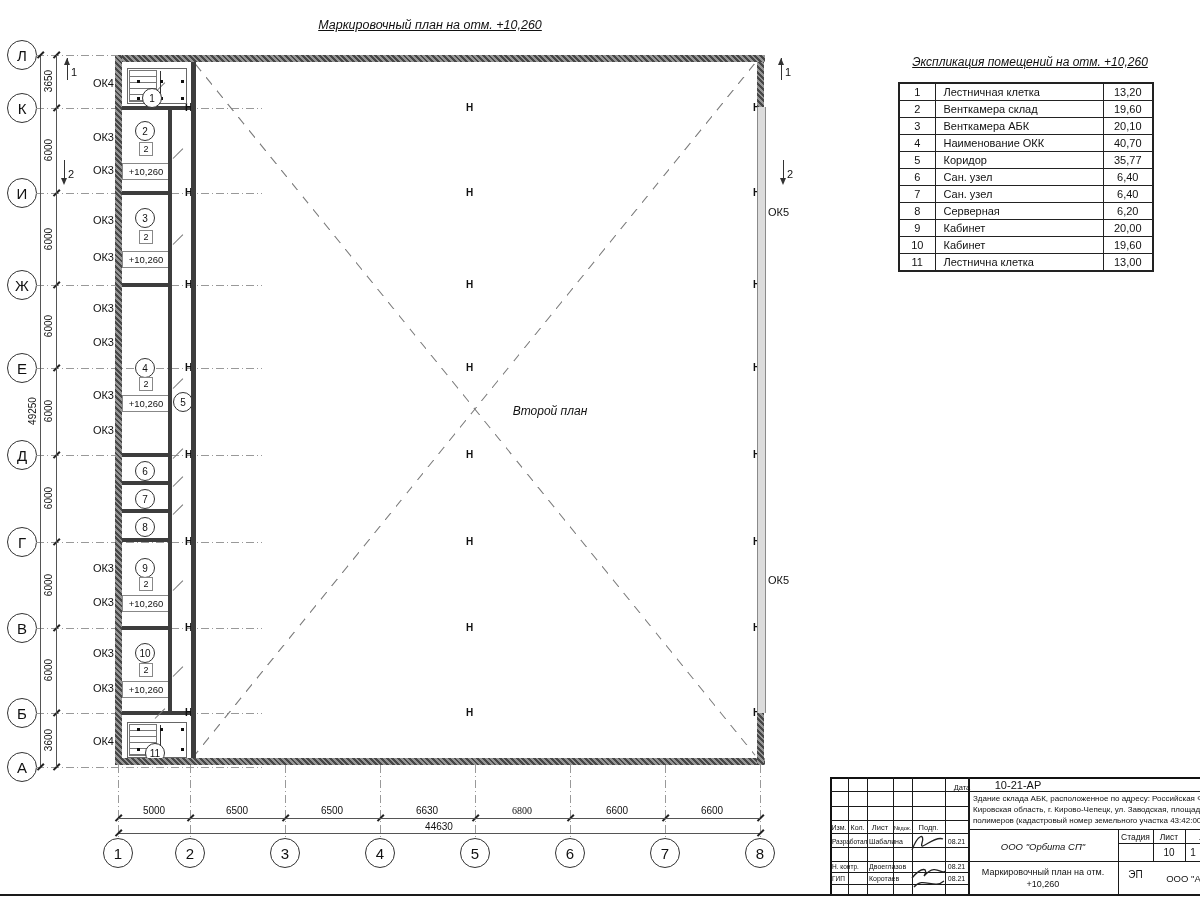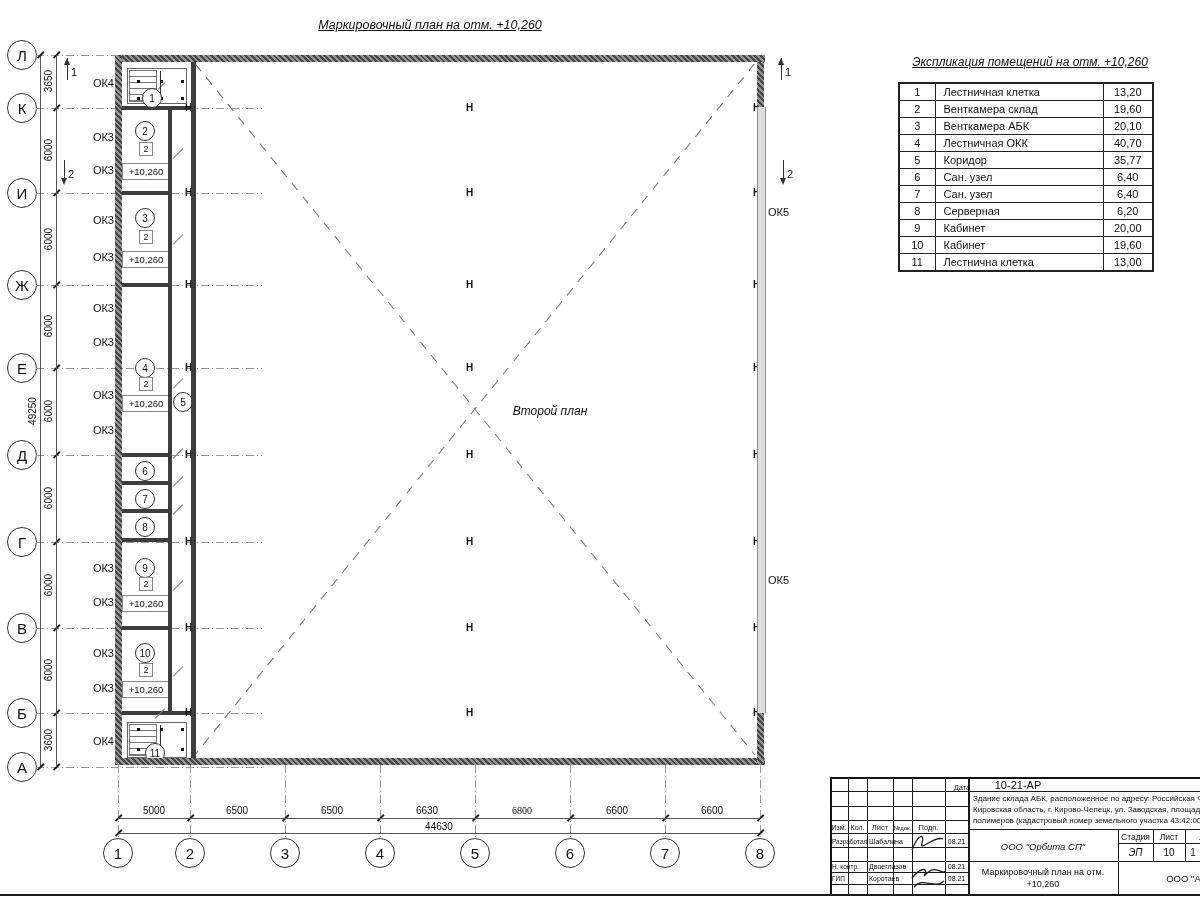--- a/index.html
+++ b/index.html
@@ -321,21 +321,21 @@
           <td class="nm">Венткамера склад</td>
           <td>19,60</td>
         </tr>
     <tr>
           <td>3</td>
           <td class="nm">Венткамера АБК</td>
           <td>20,10</td>
         </tr>
     <tr>
           <td>4</td>
-          <td class="nm">Лестничная ОКК</td>
+          <td class="nm">Наименование ОКК</td>
           <td>40,70</td>
         </tr>
     <tr>
           <td>5</td>
           <td class="nm">Коридор</td>
           <td>35,77</td>
         </tr>
     <tr>
           <td>6</td>
           <td class="nm">Сан. узел</td>
@@ -415,21 +415,21 @@
   <svg class="abs" style="left:908px;top:830px;" width="40" height="62" viewBox="0 0 40 62">
     <path d="M4 20 C10 4, 17 3, 14 13 C11 23, 26 5, 35 9" stroke="#222" fill="none" stroke-width="1.3"></path>
     <path d="M4 48 C14 36, 21 38, 16 46 C28 32, 34 46, 37 41" stroke="#222" fill="none" stroke-width="1.3"></path>
     <path d="M6 57 C15 46, 26 60, 36 51" stroke="#222" fill="none" stroke-width="1.3"></path>
   </svg>
 
   <div class="txt ctr" style="left:968px;top:839px;width:150px;height:14px;font-size:9.5px;font-style:italic;">ООО "Орбита СП"</div>
   <div class="txt ctr" style="left:1118px;top:831px;width:35px;height:11px;font-size:8.5px;">Стадия</div>
   <div class="txt ctr" style="left:1153px;top:831px;width:32px;height:11px;font-size:8.5px;">Лист</div>
   <div class="txt ctr" style="left:1188px;top:831px;width:50px;height:11px;font-size:8.5px;">Листов</div>
-  <div class="txt ctr" style="left:1118px;top:846px;width:35px;height:13px;font-size:10px;font-style:italic;">ЭП</div>
+  <div class="txt ctr" style="left:1118px;top:868px;width:35px;height:13px;font-size:10px;">ЭП</div>
   <div class="txt ctr" style="left:1153px;top:846px;width:32px;height:13px;font-size:10px;">10</div>
   <div class="txt ctr" style="left:1185px;top:846px;width:16px;height:13px;font-size:10px;">1</div>
   <div class="txt ctr" style="left:968px;top:864px;width:150px;height:28px;font-size:9px;line-height:12px;">Маркировочный план на отм.
 +10,260</div>
   <div class="txt ctr" style="left:1118px;top:871px;width:160px;height:14px;font-size:9.5px;">ООО "Альянс"</div>
 
   <div class="ln" style="left:0;top:894px;width:1200px;height:2px;"></div>
 </div>
 
 </body></html>

